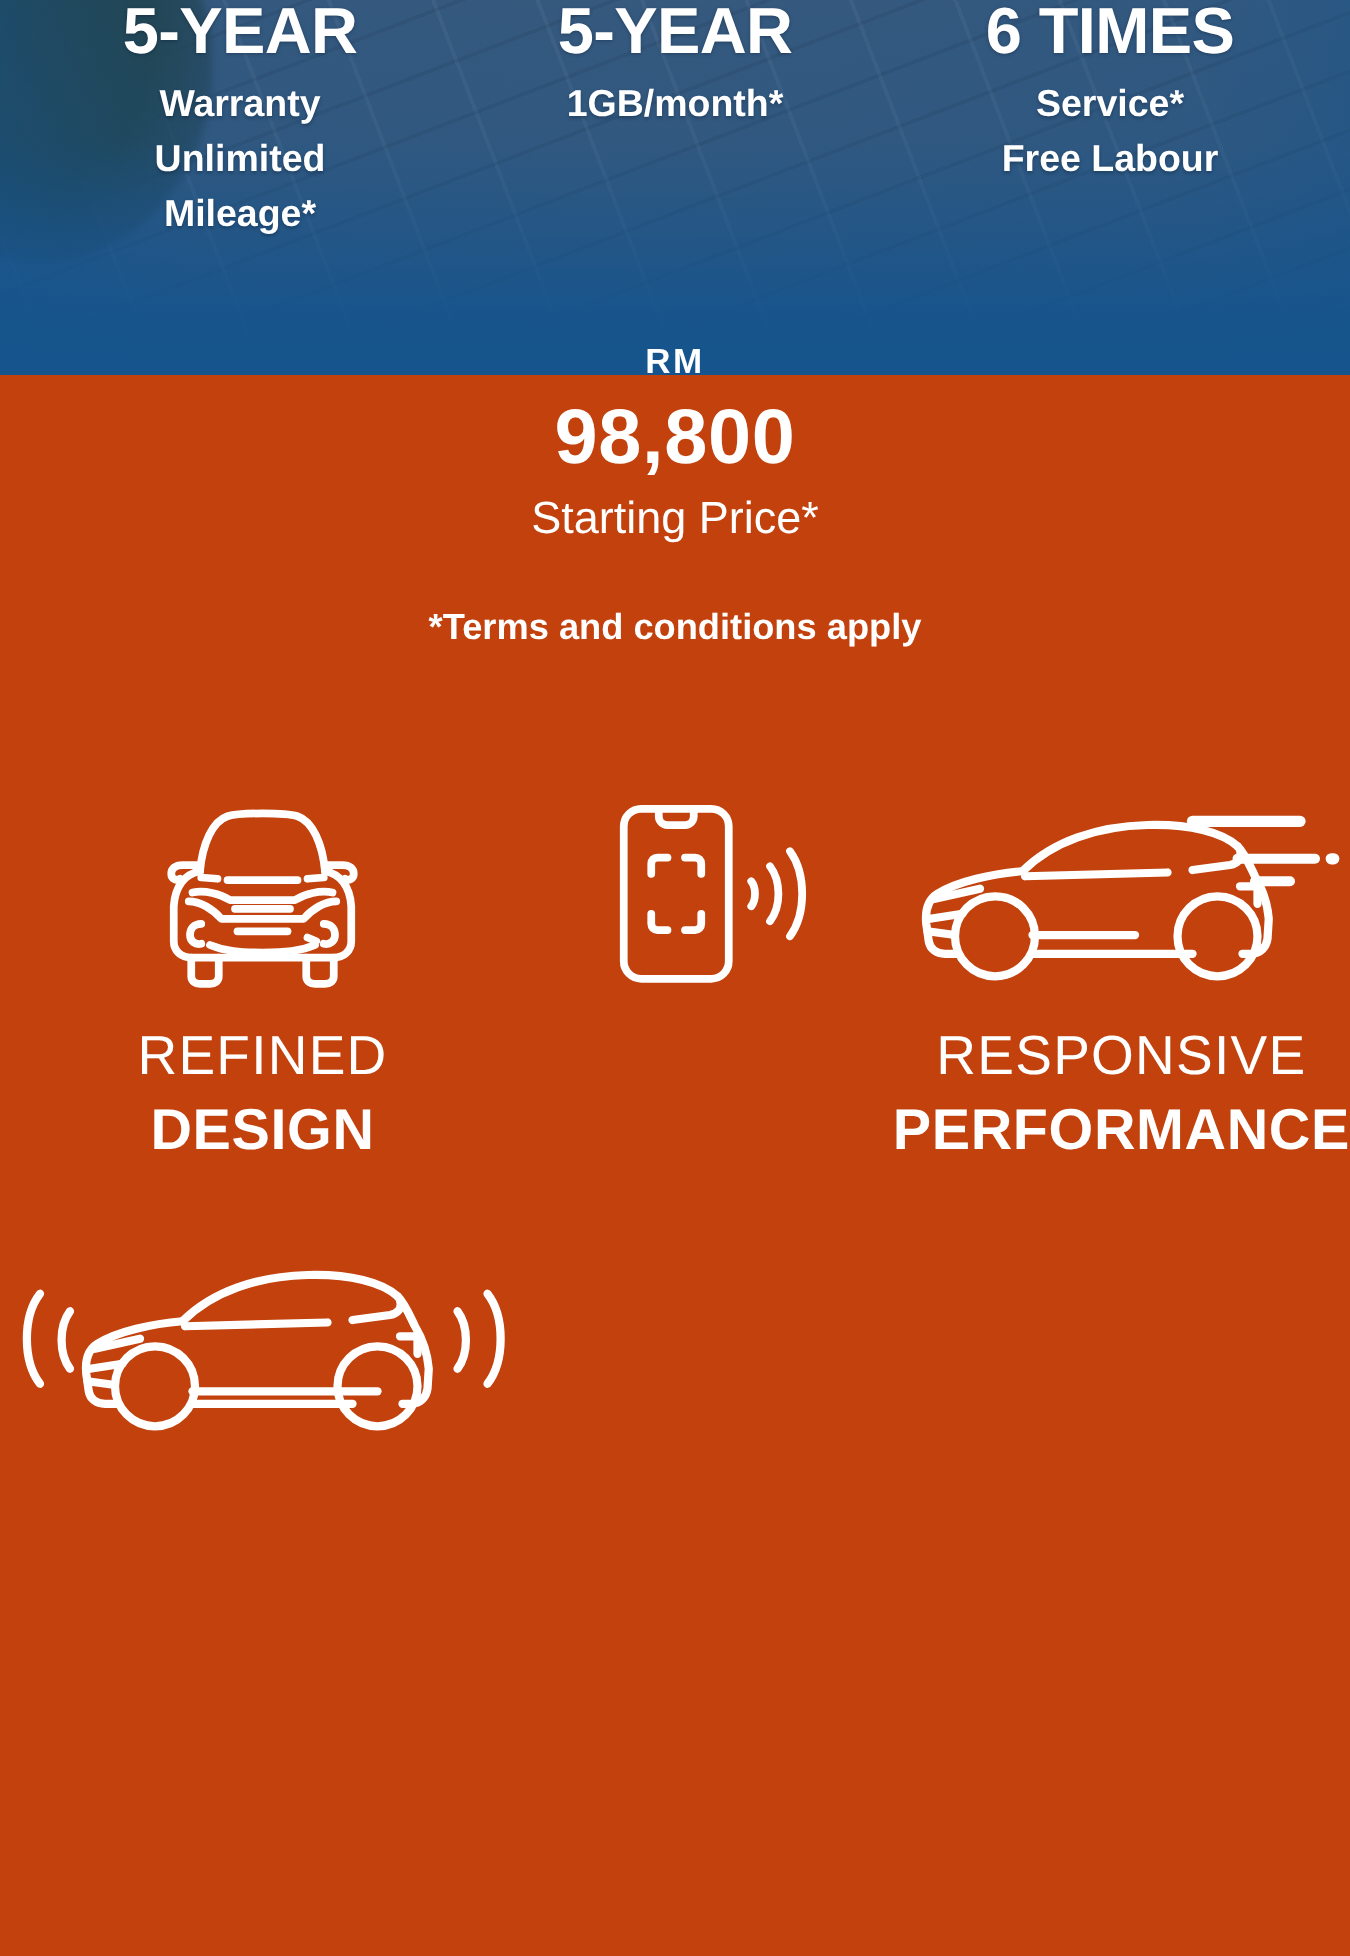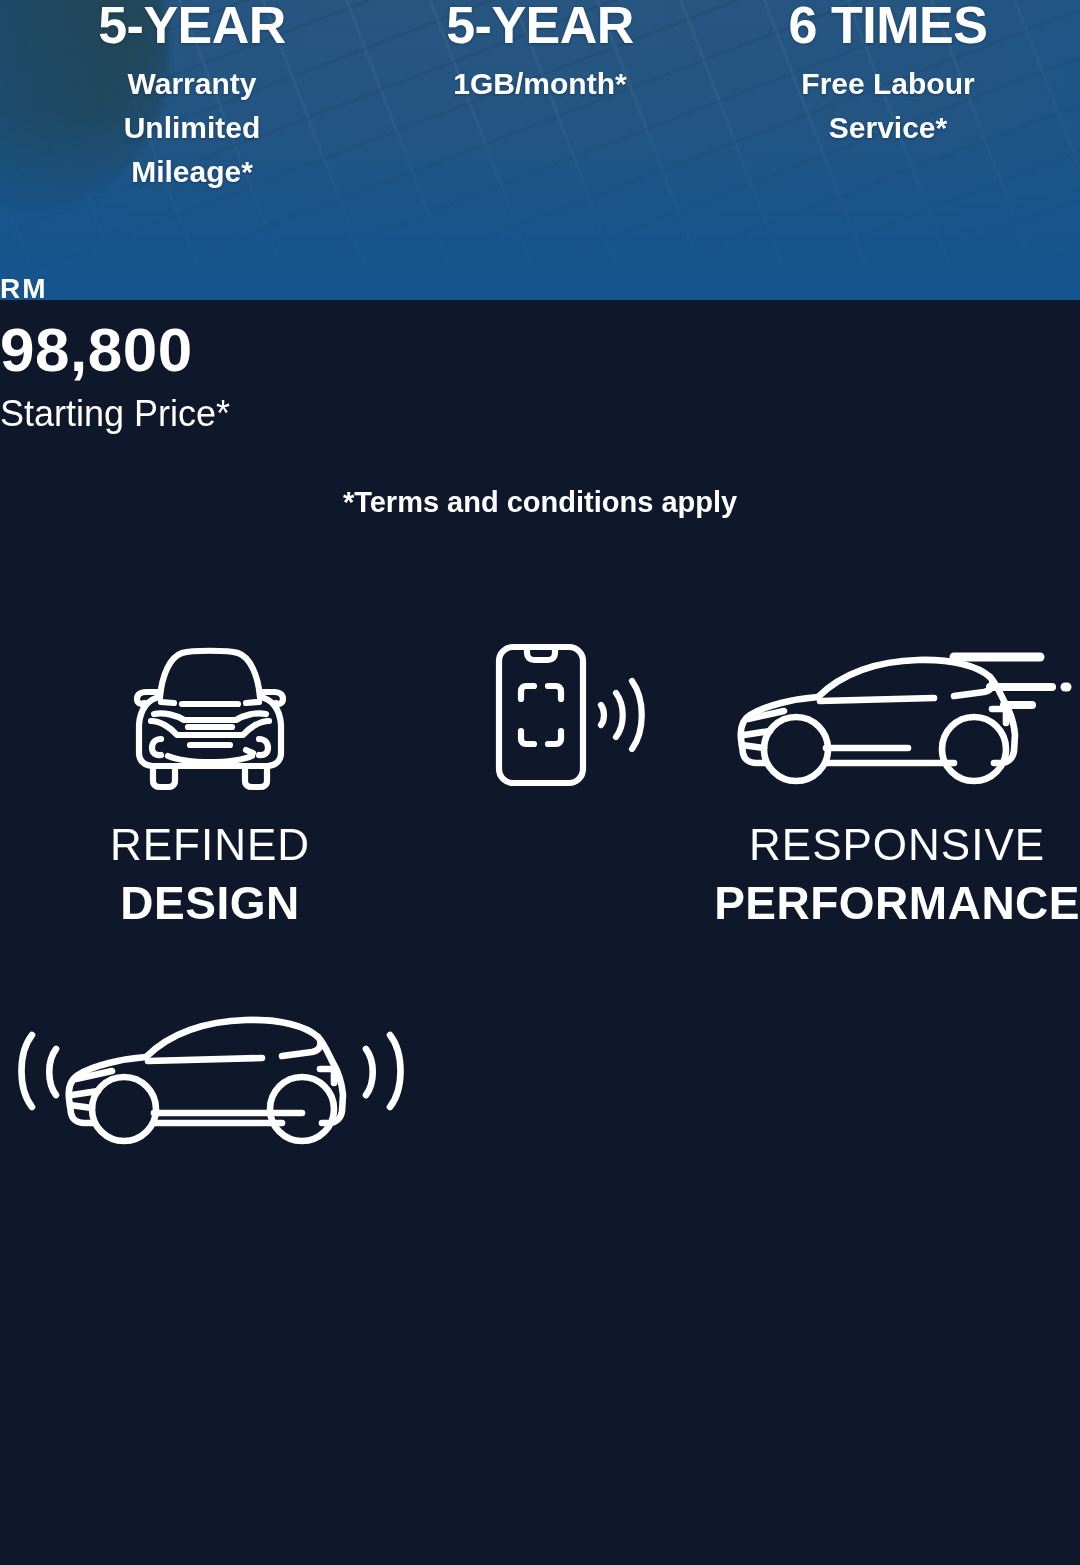--- a/index.html
+++ b/index.html
@@ -10,21 +10,21 @@
     height: 1565px;
     background: #15548d;
     font-family: "Liberation Sans", "DejaVu Sans", sans-serif;
     overflow: hidden;
   }
 
   .page {
     position: relative;
     width: 1080px;
     height: 1565px;
-    background: #0f172a;
+    background: #c2410c;
     overflow: hidden;
   }
 
   
   .texture-band {
     position: absolute;
     left: 0; top: 0;
     width: 1080px;
     height: 300px;
     overflow: hidden;
@@ -131,20 +131,21 @@
     color: #ffffff;
     margin-top: 8px;
     text-shadow: 0 1px 3px rgba(0,20,40,0.35);
   }
 
   
   .price-block {
     position: absolute;
     left: 0; top: 272px;
     width: 1080px;
+    text-align: center;
   }
   .price-currency {
     font-size: 28px;
     font-weight: 700;
     letter-spacing: 2px;
     color: #ffffff;
     line-height: 34px;
   }
   .price-amount {
     font-size: 62px;
@@ -239,22 +240,22 @@
     <div class="benefit">
       <div class="benefit-head">5-YEAR</div>
       <div class="benefit-sub">
         <div>1GB/month*</div>
       </div>
     </div>
 
     <div class="benefit">
       <div class="benefit-head">6 TIMES</div>
       <div class="benefit-sub">
+        <div>Service*</div>
         <div>Free Labour</div>
-        <div>Service*</div>
       </div>
     </div>
 
   </div>
 
   <div class="price-block">
     <div class="price-currency">RM</div>
     <div class="price-amount">98,800</div>
     <div class="price-caption">Starting Price*</div>
   </div>

